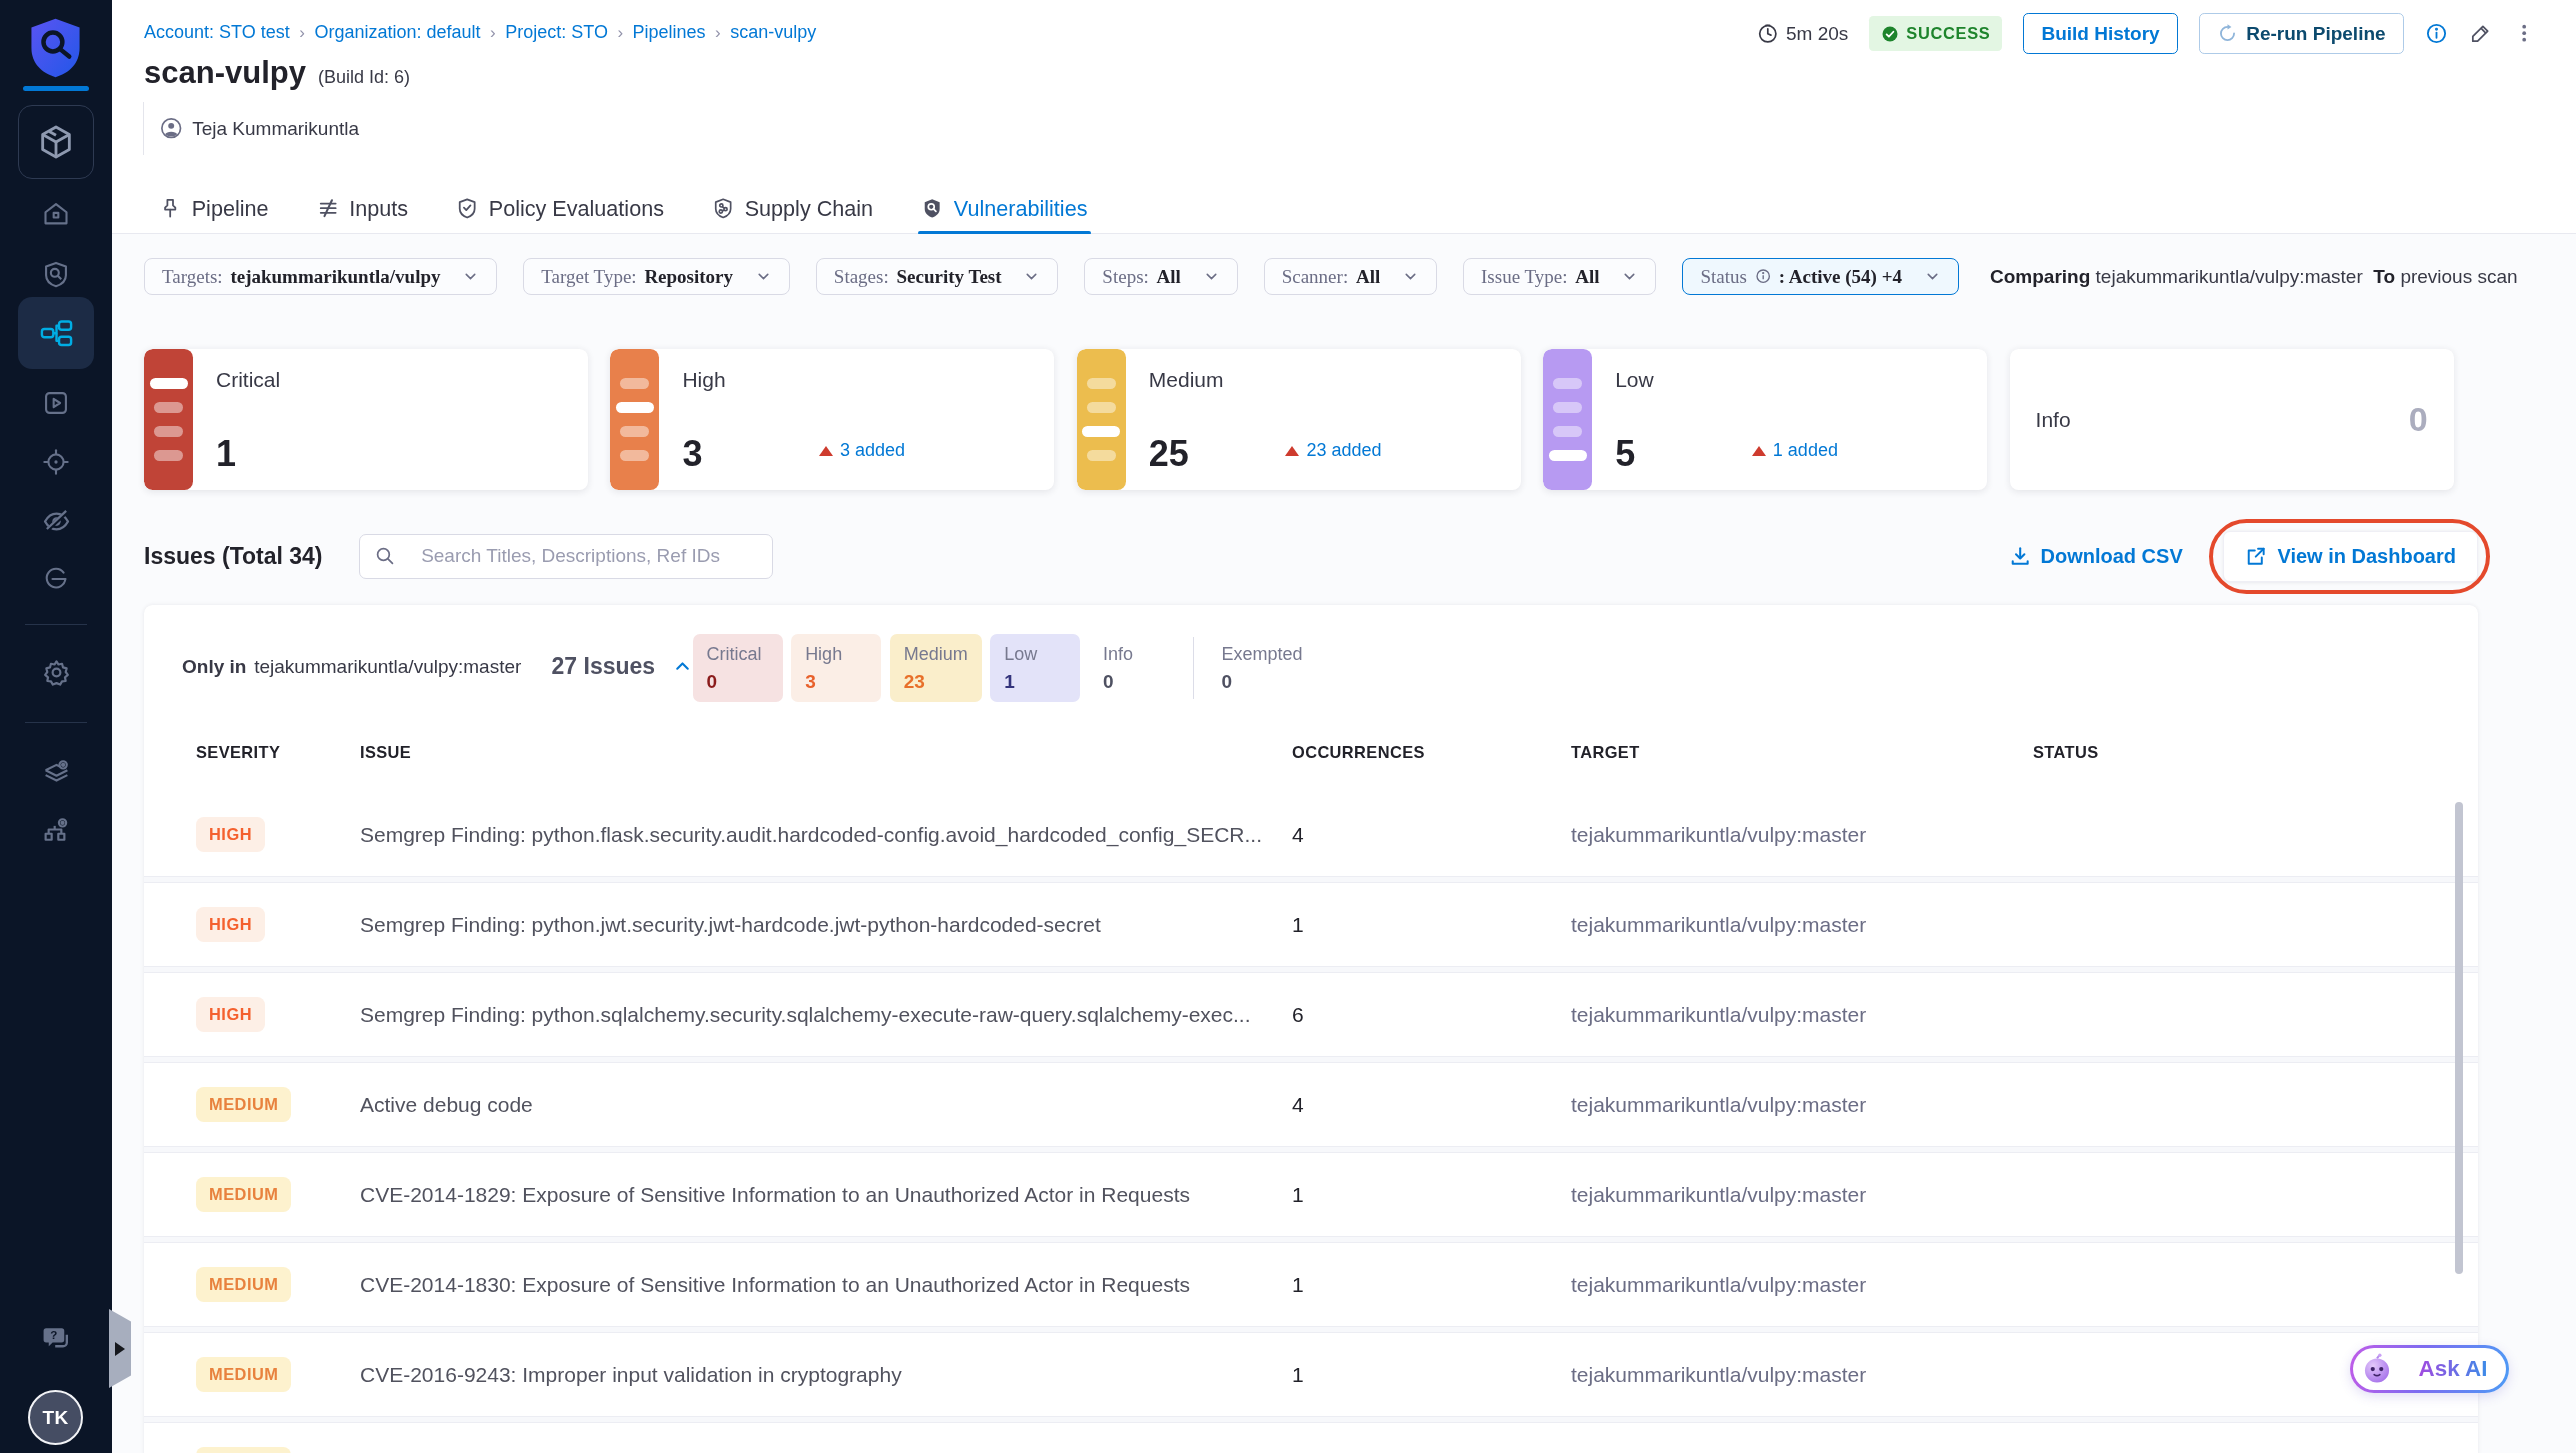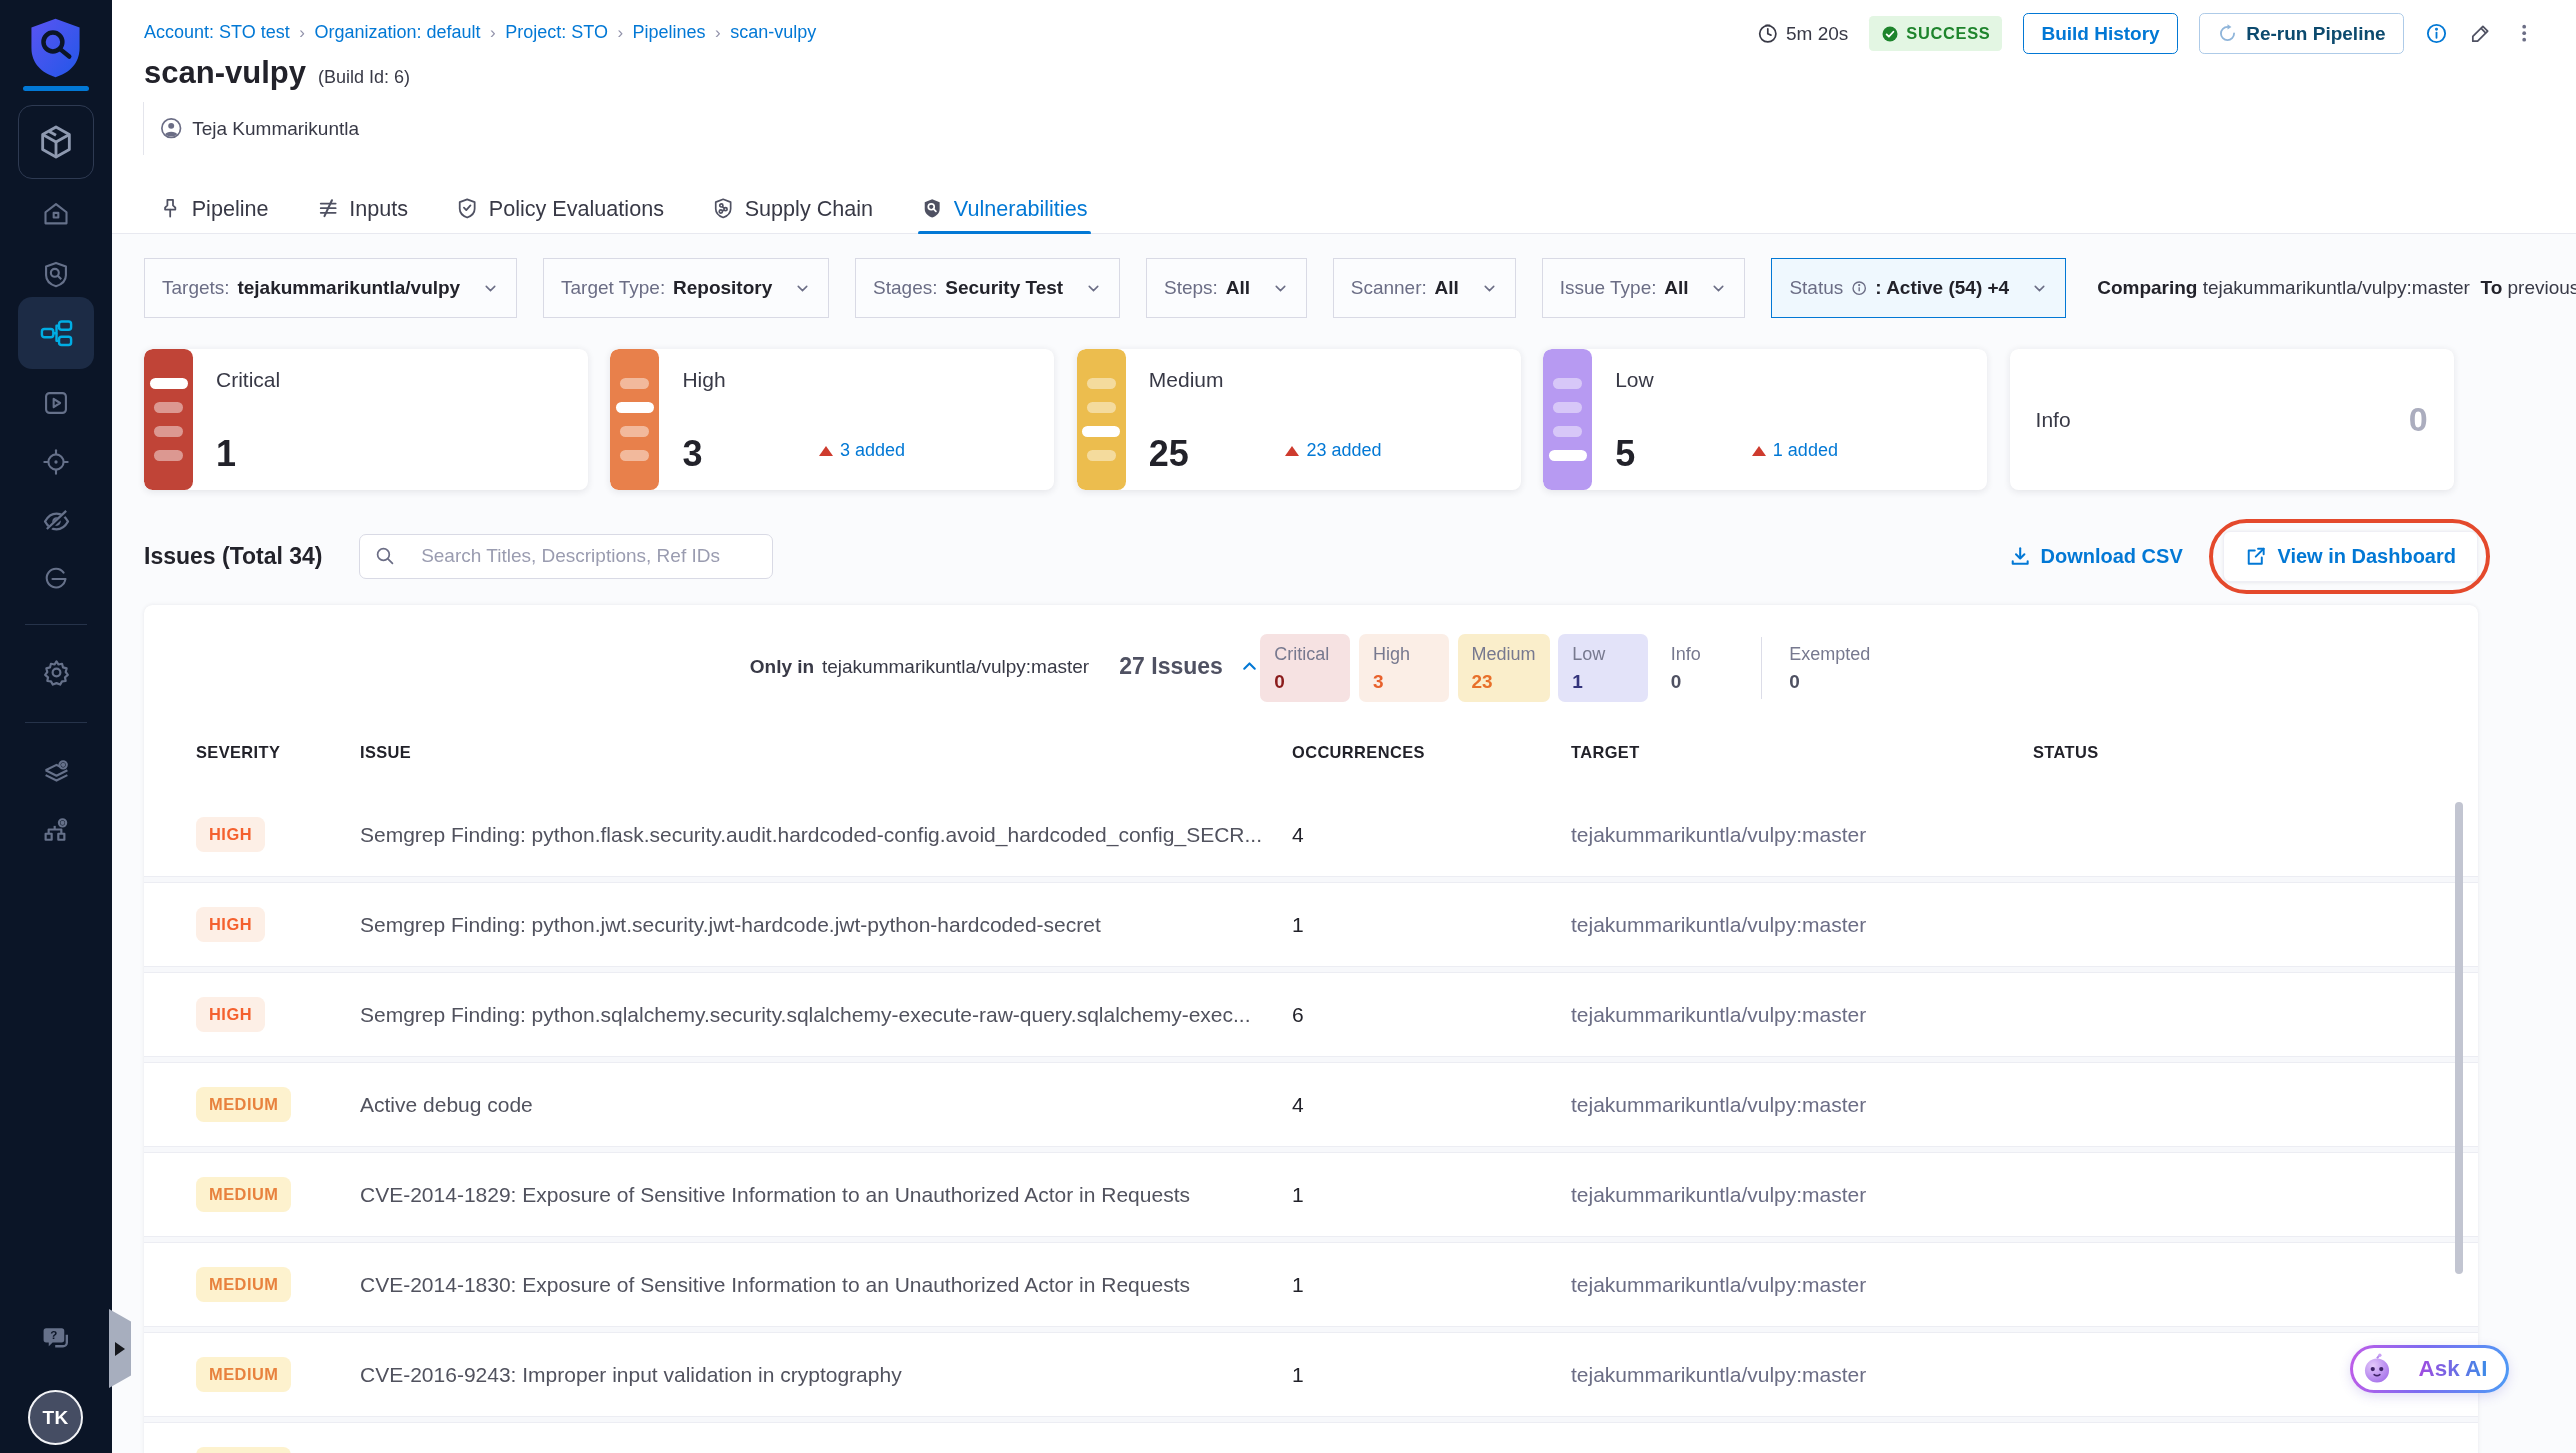--- a/index.html
+++ b/index.html
@@ -45,22 +45,22 @@
   .tabs-row { position:absolute; left:0; right:0; top:184px; height:50px; border-bottom:1.7px solid #E8E9F0;
               display:flex; align-items:center; gap:48px; padding-left:47px; }
   .tab { position:relative; height:50px; display:flex; align-items:center; gap:10.3px; font-size:21.6px; color:#383946; }
   .tab.active { color:#0278D5; }
   .tab.active::after { content:""; position:absolute; left:-3.4px; right:-3.4px; bottom:-1.7px; height:4.3px; background:#0278D5; border-radius:2.6px; }
 
   
   .content { position:absolute; left:0; right:0; top:234px; bottom:0; background:#FAFBFD; overflow:hidden; }
 
   .filters-row { position:absolute; left:32px; top:24px; display:flex; align-items:center; gap:26px; white-space:nowrap; }
-  .pill { height:60px; display:flex; align-items:center; gap:7.8px; padding:0 17px; background:#FBFCFE;
-          border:1.7px solid #D9DAE5; border-radius:0; font-size:19px; }
+  .pill { height:37px; display:flex; align-items:center; gap:7.8px; padding:0 17px; background:#FBFCFE;
+          border:1.7px solid #D9DAE5; border-radius:8px; font-size:19px;font-family:Liberation Serif, serif; }
   .pill .lb { color:#6B6D85; }
   .pill .vl { color:#22222A; font-weight:bold; }
   .pill .chev { margin-left:14px; }
   .pill.active { background:#EFF8FE; border-color:#0278D5; }
   .comparing { font-size:19px; color:#383946; margin-left:5.2px; }
   .comparing b { color:#22222A; }
 
   .cards-row { position:absolute; left:32px; right:98px; top:115px; display:flex; gap:22.4px; }
   .sev-card { position:relative; width:444px; height:141px; background:#fff; border-radius:8.6px; overflow:hidden;
               box-shadow:0 1.7px 7px rgba(40,41,61,.10); }
@@ -89,21 +89,21 @@
   .link-btn { display:flex; align-items:center; gap:9.5px; color:#0278D5; font-size:20px; font-weight:bold; }
   .dash-wrap { position:relative; margin-left:40px; }
   .dash-btn { background:#fff; border:0.9px solid #EFEFF5; border-radius:7px; padding:13px 21px;
               box-shadow:0 0.9px 3.4px rgba(40,41,61,.08); display:flex; align-items:center; gap:10.3px;
               color:#0278D5; font-size:20px; font-weight:bold; }
   .red-oval { position:absolute; left:-14px; right:-12px; top:-12px; bottom:-12px; border:4.3px solid #E4492C;
               border-radius:43px; pointer-events:none; }
 
   .panel { position:absolute; left:32px; right:98px; top:371px; height:871px; background:#fff; border-radius:8.6px;
            box-shadow:0 0.9px 4.3px rgba(40,41,61,.09); }
-  .group-row { position:absolute; left:38px; right:26px; top:29px; display:flex; justify-content:center; align-items:flex-start; }
+  .group-row { position:absolute; left:38px; right:26px; top:29px; display:flex; justify-content:flex-start; align-items:flex-start; }
   .group-left { display:flex; align-items:center; gap:7.8px; margin-top:19px; font-size:19px; color:#383946; white-space:nowrap; }
   .group-left b { color:#383946; }
   .group-count { margin-left:22.4px; font-size:23px; font-weight:bold; color:#4F5162; }
   .chips { display:flex; gap:8.6px; align-items:stretch; }
   .chip { border-radius:7px; padding:9.5px 14px; min-width:90px; }
   .chip .cl { font-size:18px; color:#77798F; }
   .chip .cn { font-size:19px; font-weight:bold; margin-top:6px; }
   .chip-critical { background:#F6E2E2; } .chip-critical .cn { color:#8B1C1C; }
   .chip-high { background:#FBEEE6; } .chip-high .cn { color:#E8612C; }
   .chip-medium { background:#FAEECB; } .chip-medium .cn { color:#E8702A; }

